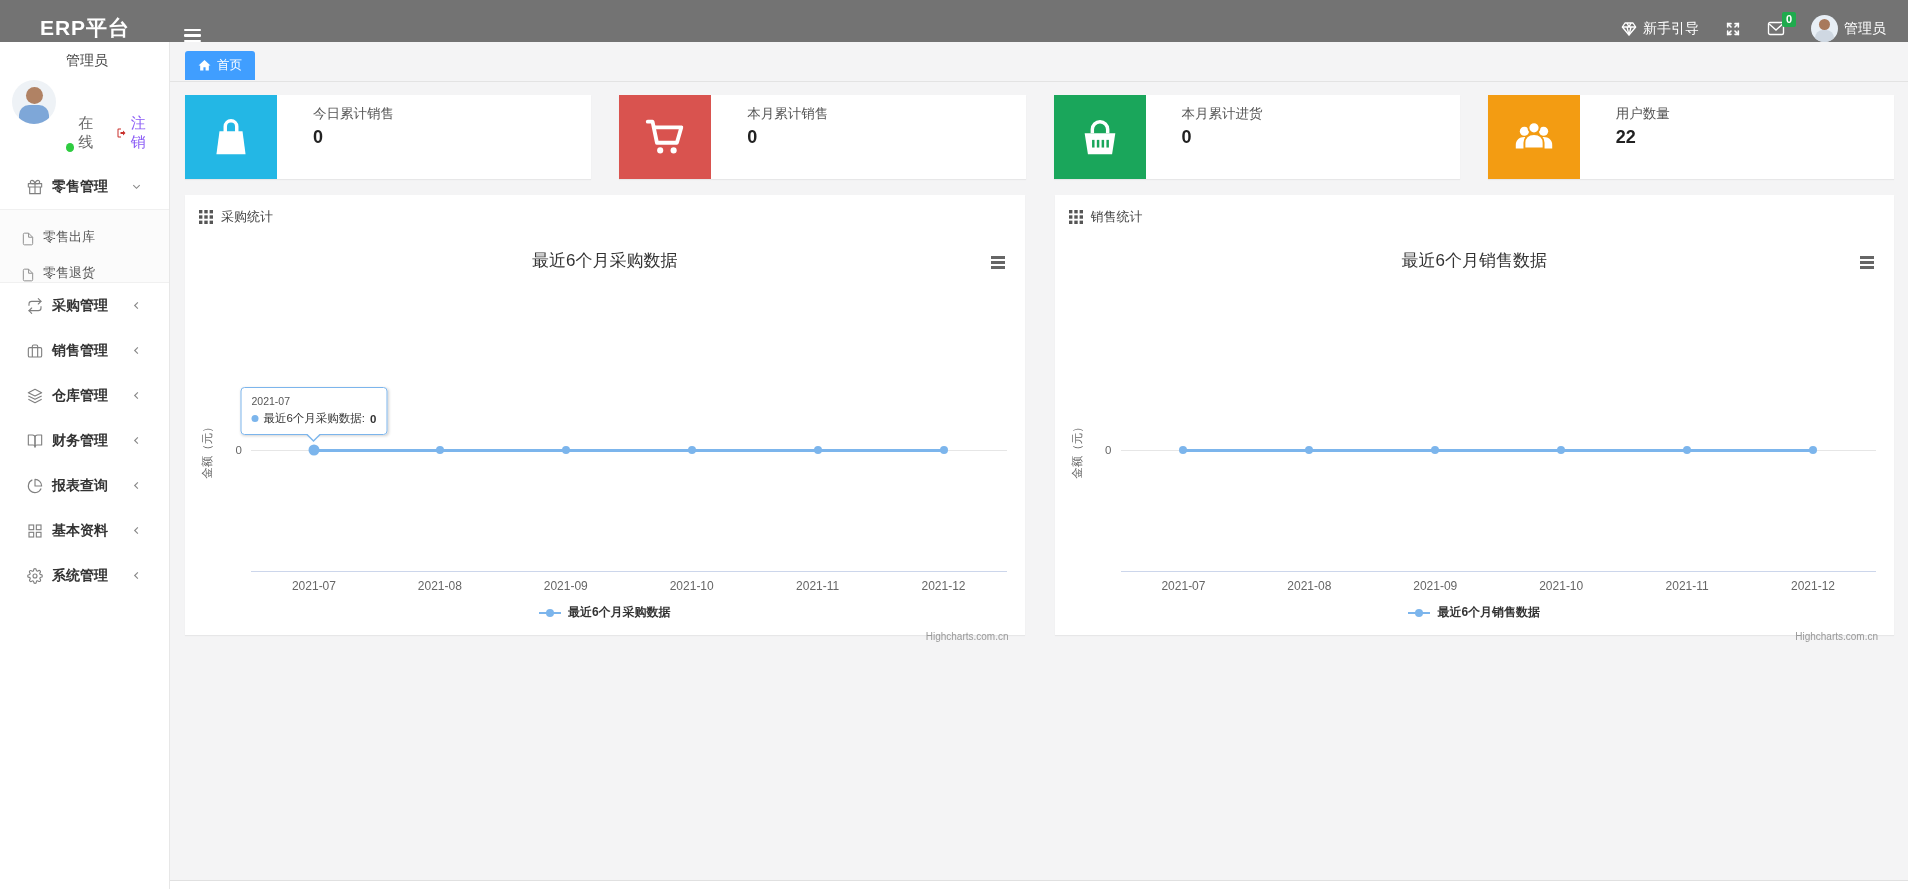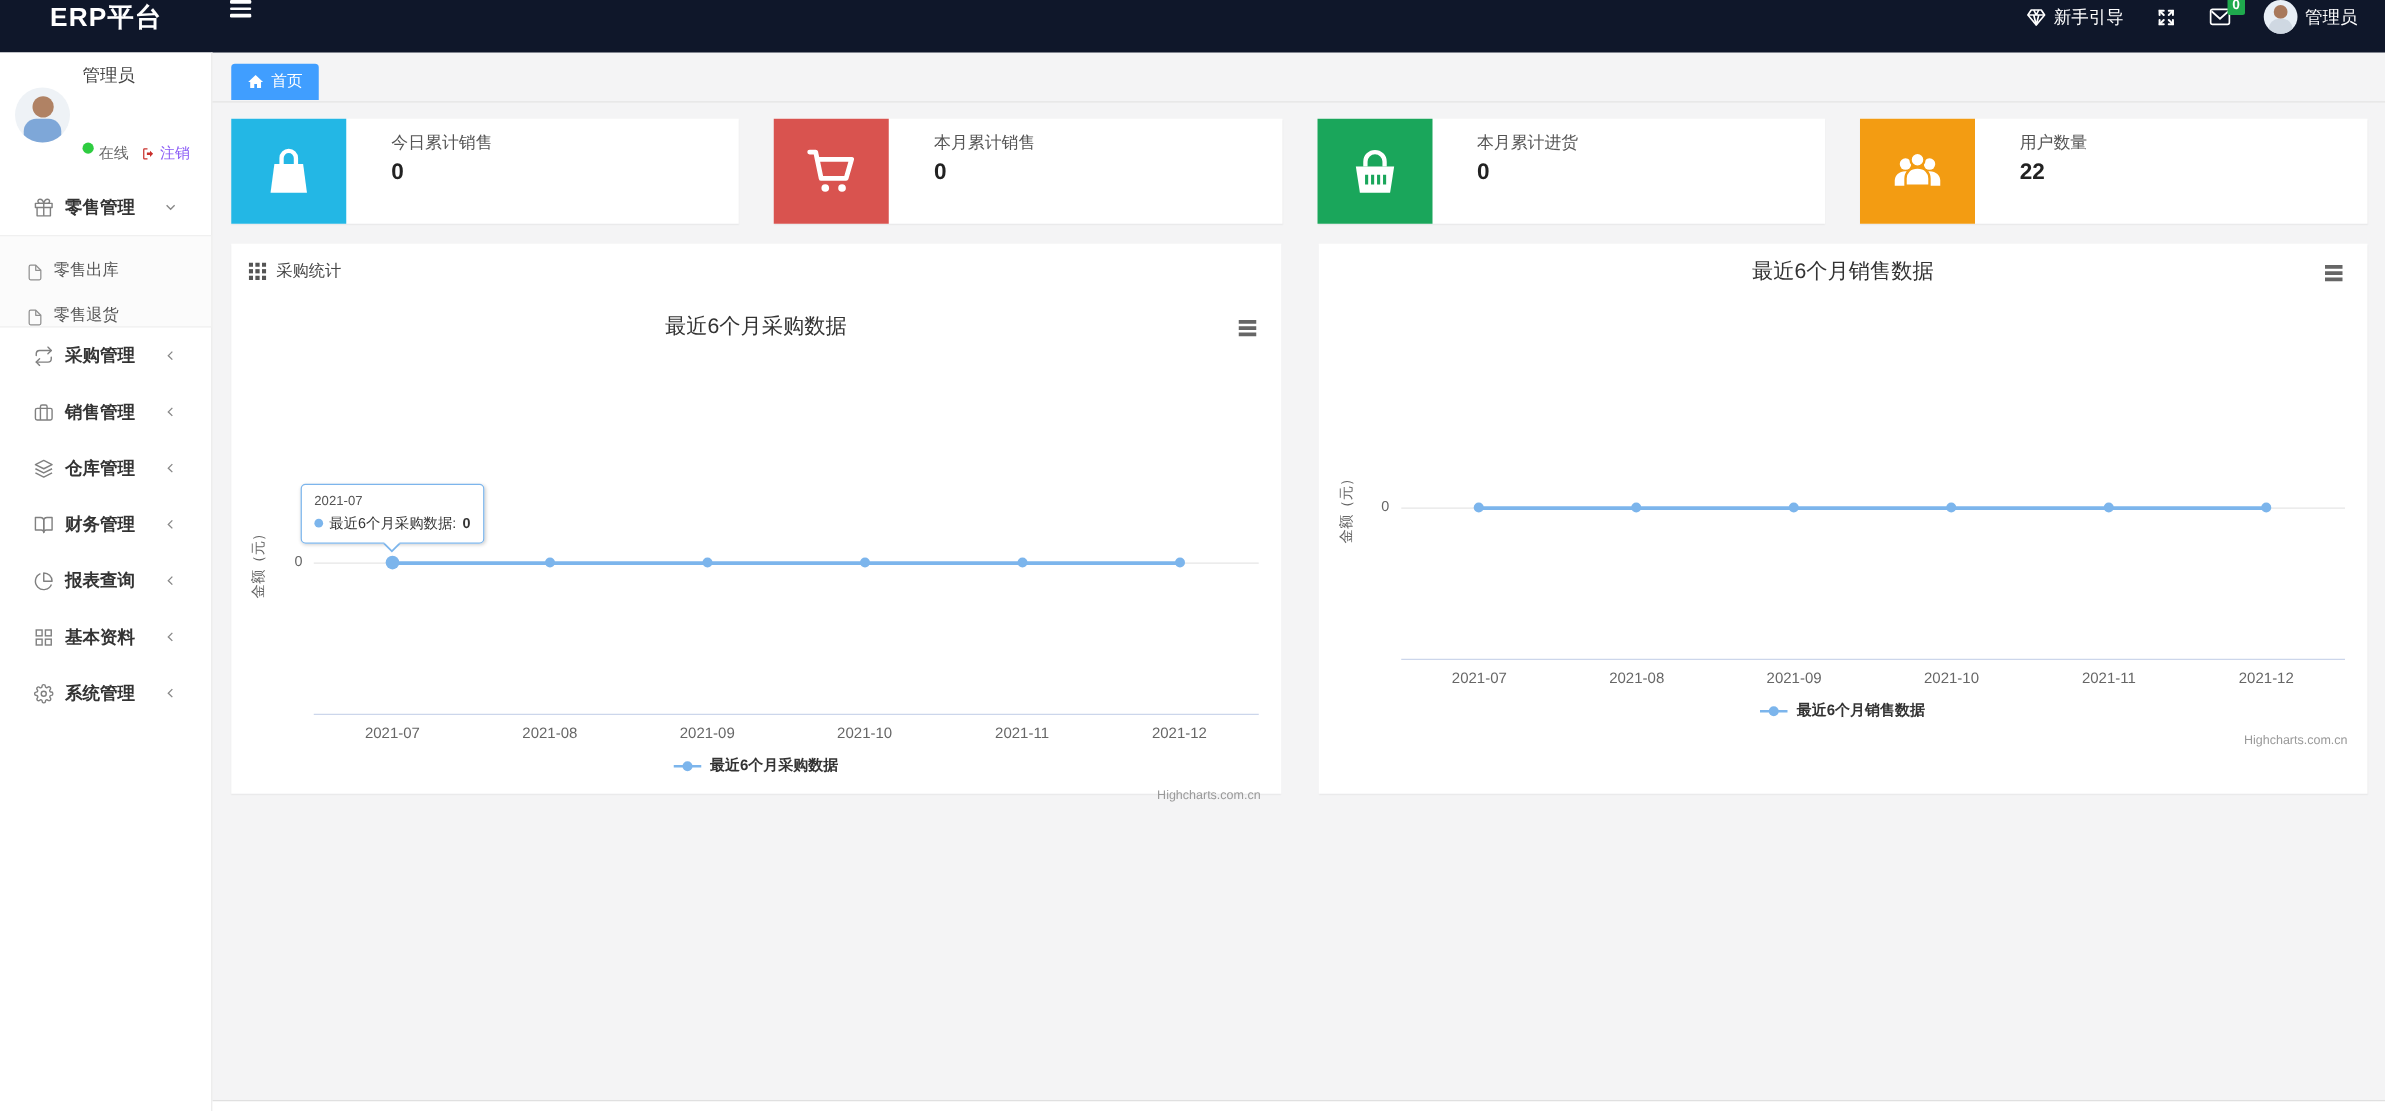--- a/index.html
+++ b/index.html
@@ -1,20 +1,20 @@
 <!DOCTYPE html>
 <html><head>
 <meta charset="utf-8">
 <style>
   * { box-sizing: border-box; margin: 0; padding: 0; }
   html,body { width:1908px; height:889px; overflow:hidden;
     font-family:"Liberation Sans","DejaVu Sans",sans-serif; background:#f4f4f5; }
 
   
-  .navbar { height:42px; background:#0f172a; display:flex; align-items:flex-start;
+  .navbar { height:42px; background:#737373; display:flex; align-items:flex-end;
     color:#fff; padding:0 22px 0 0; }
   .brand { width:170px; text-align:center; font-size:21px; font-weight:bold; letter-spacing:1px; }
   .nav-toggle { margin-left:14px; cursor:pointer; display:flex; flex-direction:column; gap:3px; }
   .nav-toggle i { display:block; width:17px; height:2.5px; background:#fff; border-radius:1px; }
   .nav-right { margin-left:auto; display:flex; align-items:center; gap:26px; font-size:14px; }
   .nav-item { display:flex; align-items:center; gap:6px; cursor:pointer; position:relative; }
   .badge { position:absolute; top:-9px; right:-11px; background:#1faa4d; color:#fff;
     font-size:11px; line-height:1; padding:2px 4px; border-radius:2px; font-weight:bold; }
   .avatar-sm { width:27px; height:27px; border-radius:50%; background:#e8eff6; position:relative; overflow:hidden; }
   .avatar-sm::before { content:""; position:absolute; top:4px; left:8px; width:11px; height:11px; border-radius:50%; background:#a8795c; }
@@ -24,21 +24,21 @@
   .main-row { display:flex; height:847px; }
   .sidebar { width:170px; background:#fff; border-right:1px solid #e7e7e7; flex-shrink:0; }
   .content { flex:1; display:flex; flex-direction:column; height:100%; }
 
   
   .user-panel { display:flex; align-items:center; gap:10px; padding:10px 12px 12px; }
   .avatar-lg { width:44px; height:44px; border-radius:50%; background:#eef2f6; position:relative; overflow:hidden; flex-shrink:0; }
   .avatar-lg::before { content:""; position:absolute; top:7px; left:14px; width:17px; height:17px; border-radius:50%; background:#b08264; }
   .avatar-lg::after  { content:""; position:absolute; top:25px; left:7px; width:30px; height:20px; border-radius:10px 10px 0 0; background:#7ea7d8; }
   .user-name { font-size:14px; color:#444; margin-bottom:5px; }
-  .user-status { font-size:12px; color:#666; display:flex; align-items:flex-start; gap:4px;margin-top:44px; }
+  .user-status { font-size:15px; color:#666; display:flex; align-items:flex-end; gap:4px;margin-top:44px; }
   .dot-online { width:9px; height:9px; border-radius:50%; background:#2ecc40; display:inline-block; }
   .logout-link { display:flex; align-items:center; gap:3px; margin-left:6px; cursor:pointer; color:#8b5cf6; }
 
   .menu { list-style:none; }
   .menu-item { height:45px; display:flex; align-items:center; gap:9px; padding:0 27px;
     font-size:14px; color:#333; font-weight:bold; cursor:pointer; }
   .menu-item svg { flex-shrink:0; }
   .menu-item .chev { margin-left:auto; color:#888; }
   .submenu { background:#fbfbfb; border-top:1px solid #f0f0f0; border-bottom:1px solid #f0f0f0; list-style:none; }
   .submenu-item { height:36px; display:flex; align-items:flex-end; gap:8px; padding:0 13px 0 21px;
@@ -477,20 +477,36 @@
                 <i class="l"></i>
                 <i class="d"></i>
               </span>
             <span>最近6个月采购数据</span>
           </div>
           <div class="hc-credits">Highcharts.com.cn</div>
         </div>
       </section>
 
       <section class="panel">
+        <div class="panel-header">
+          <span>
+            <svg width="14" height="14" viewBox="0 0 14 14" fill="#555">
+              <rect x="0" y="0" width="3.4" height="3.4"></rect>
+                <rect x="5.3" y="0" width="3.4" height="3.4"></rect>
+                <rect x="10.6" y="0" width="3.4" height="3.4"></rect>
+              <rect x="0" y="5.3" width="3.4" height="3.4"></rect>
+                <rect x="5.3" y="5.3" width="3.4" height="3.4"></rect>
+                <rect x="10.6" y="5.3" width="3.4" height="3.4"></rect>
+              <rect x="0" y="10.6" width="3.4" height="3.4"></rect>
+                <rect x="5.3" y="10.6" width="3.4" height="3.4"></rect>
+                <rect x="10.6" y="10.6" width="3.4" height="3.4"></rect>
+            </svg>
+          </span>
+          <span>销售统计</span>
+        </div>
 
         <div class="chart">
           <div class="hc-title">最近6个月销售数据</div>
           <div class="hc-burger">
               <i></i>
               <i></i>
               <i></i>
             </div>
 
           <div class="hc-plot">

